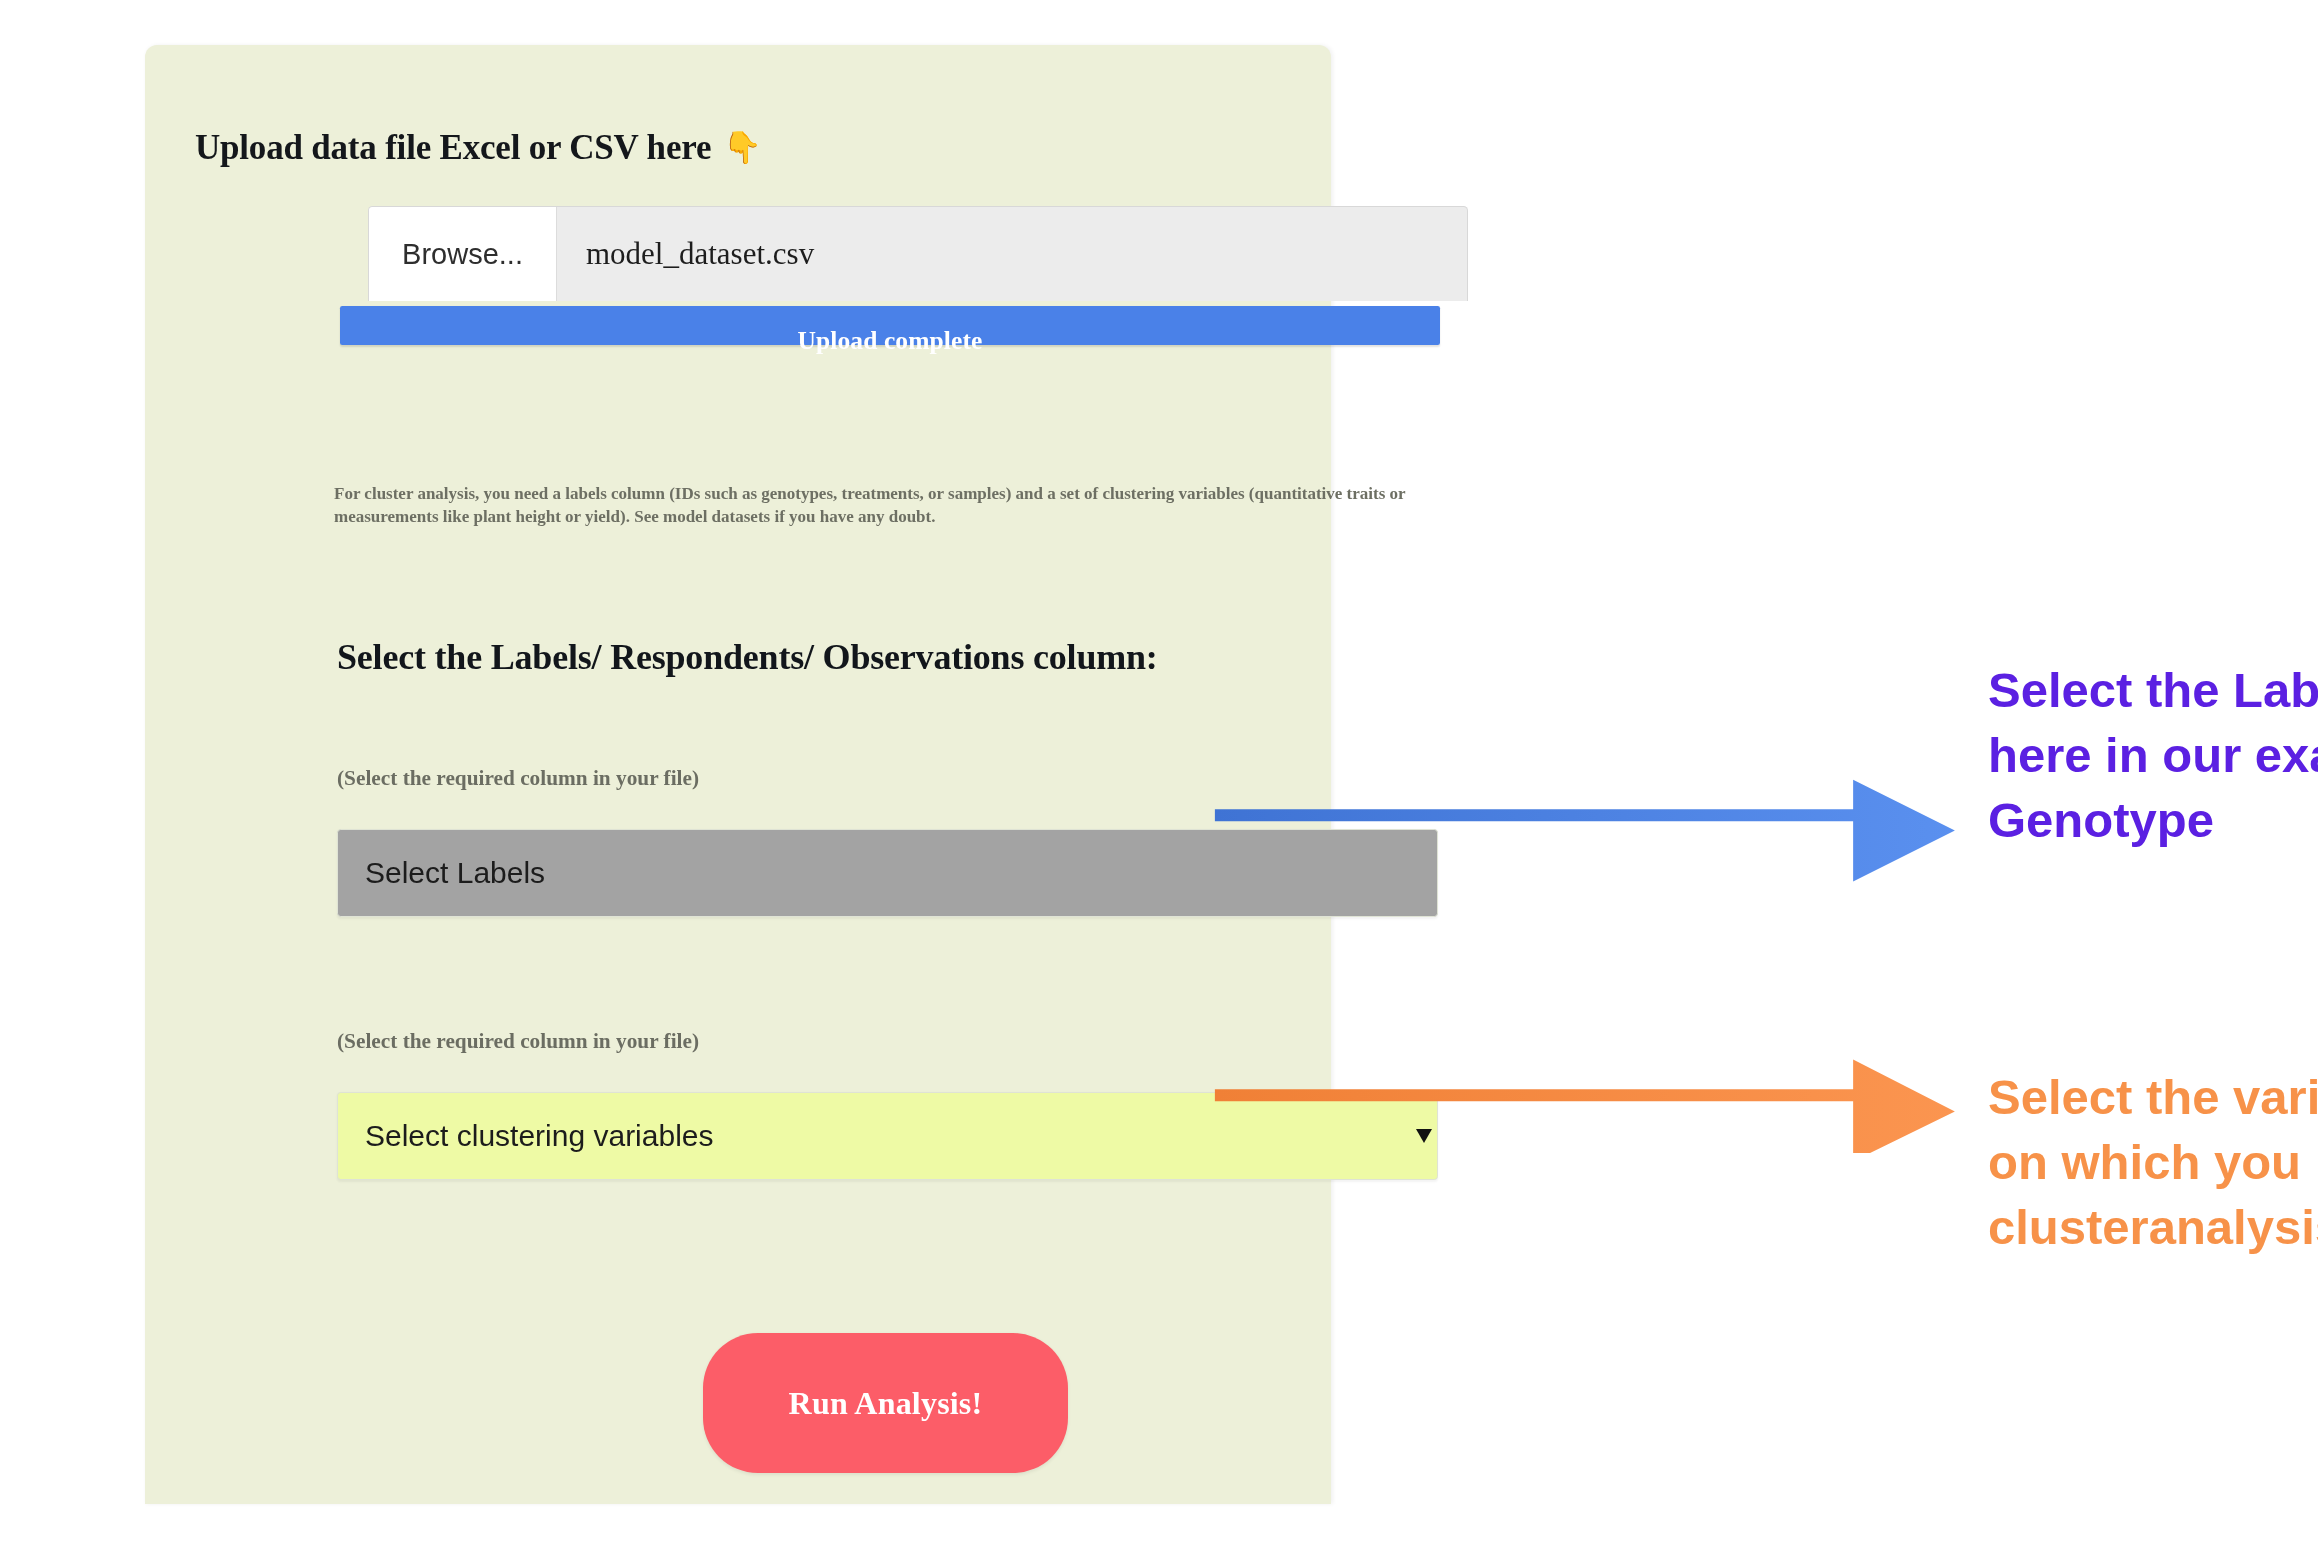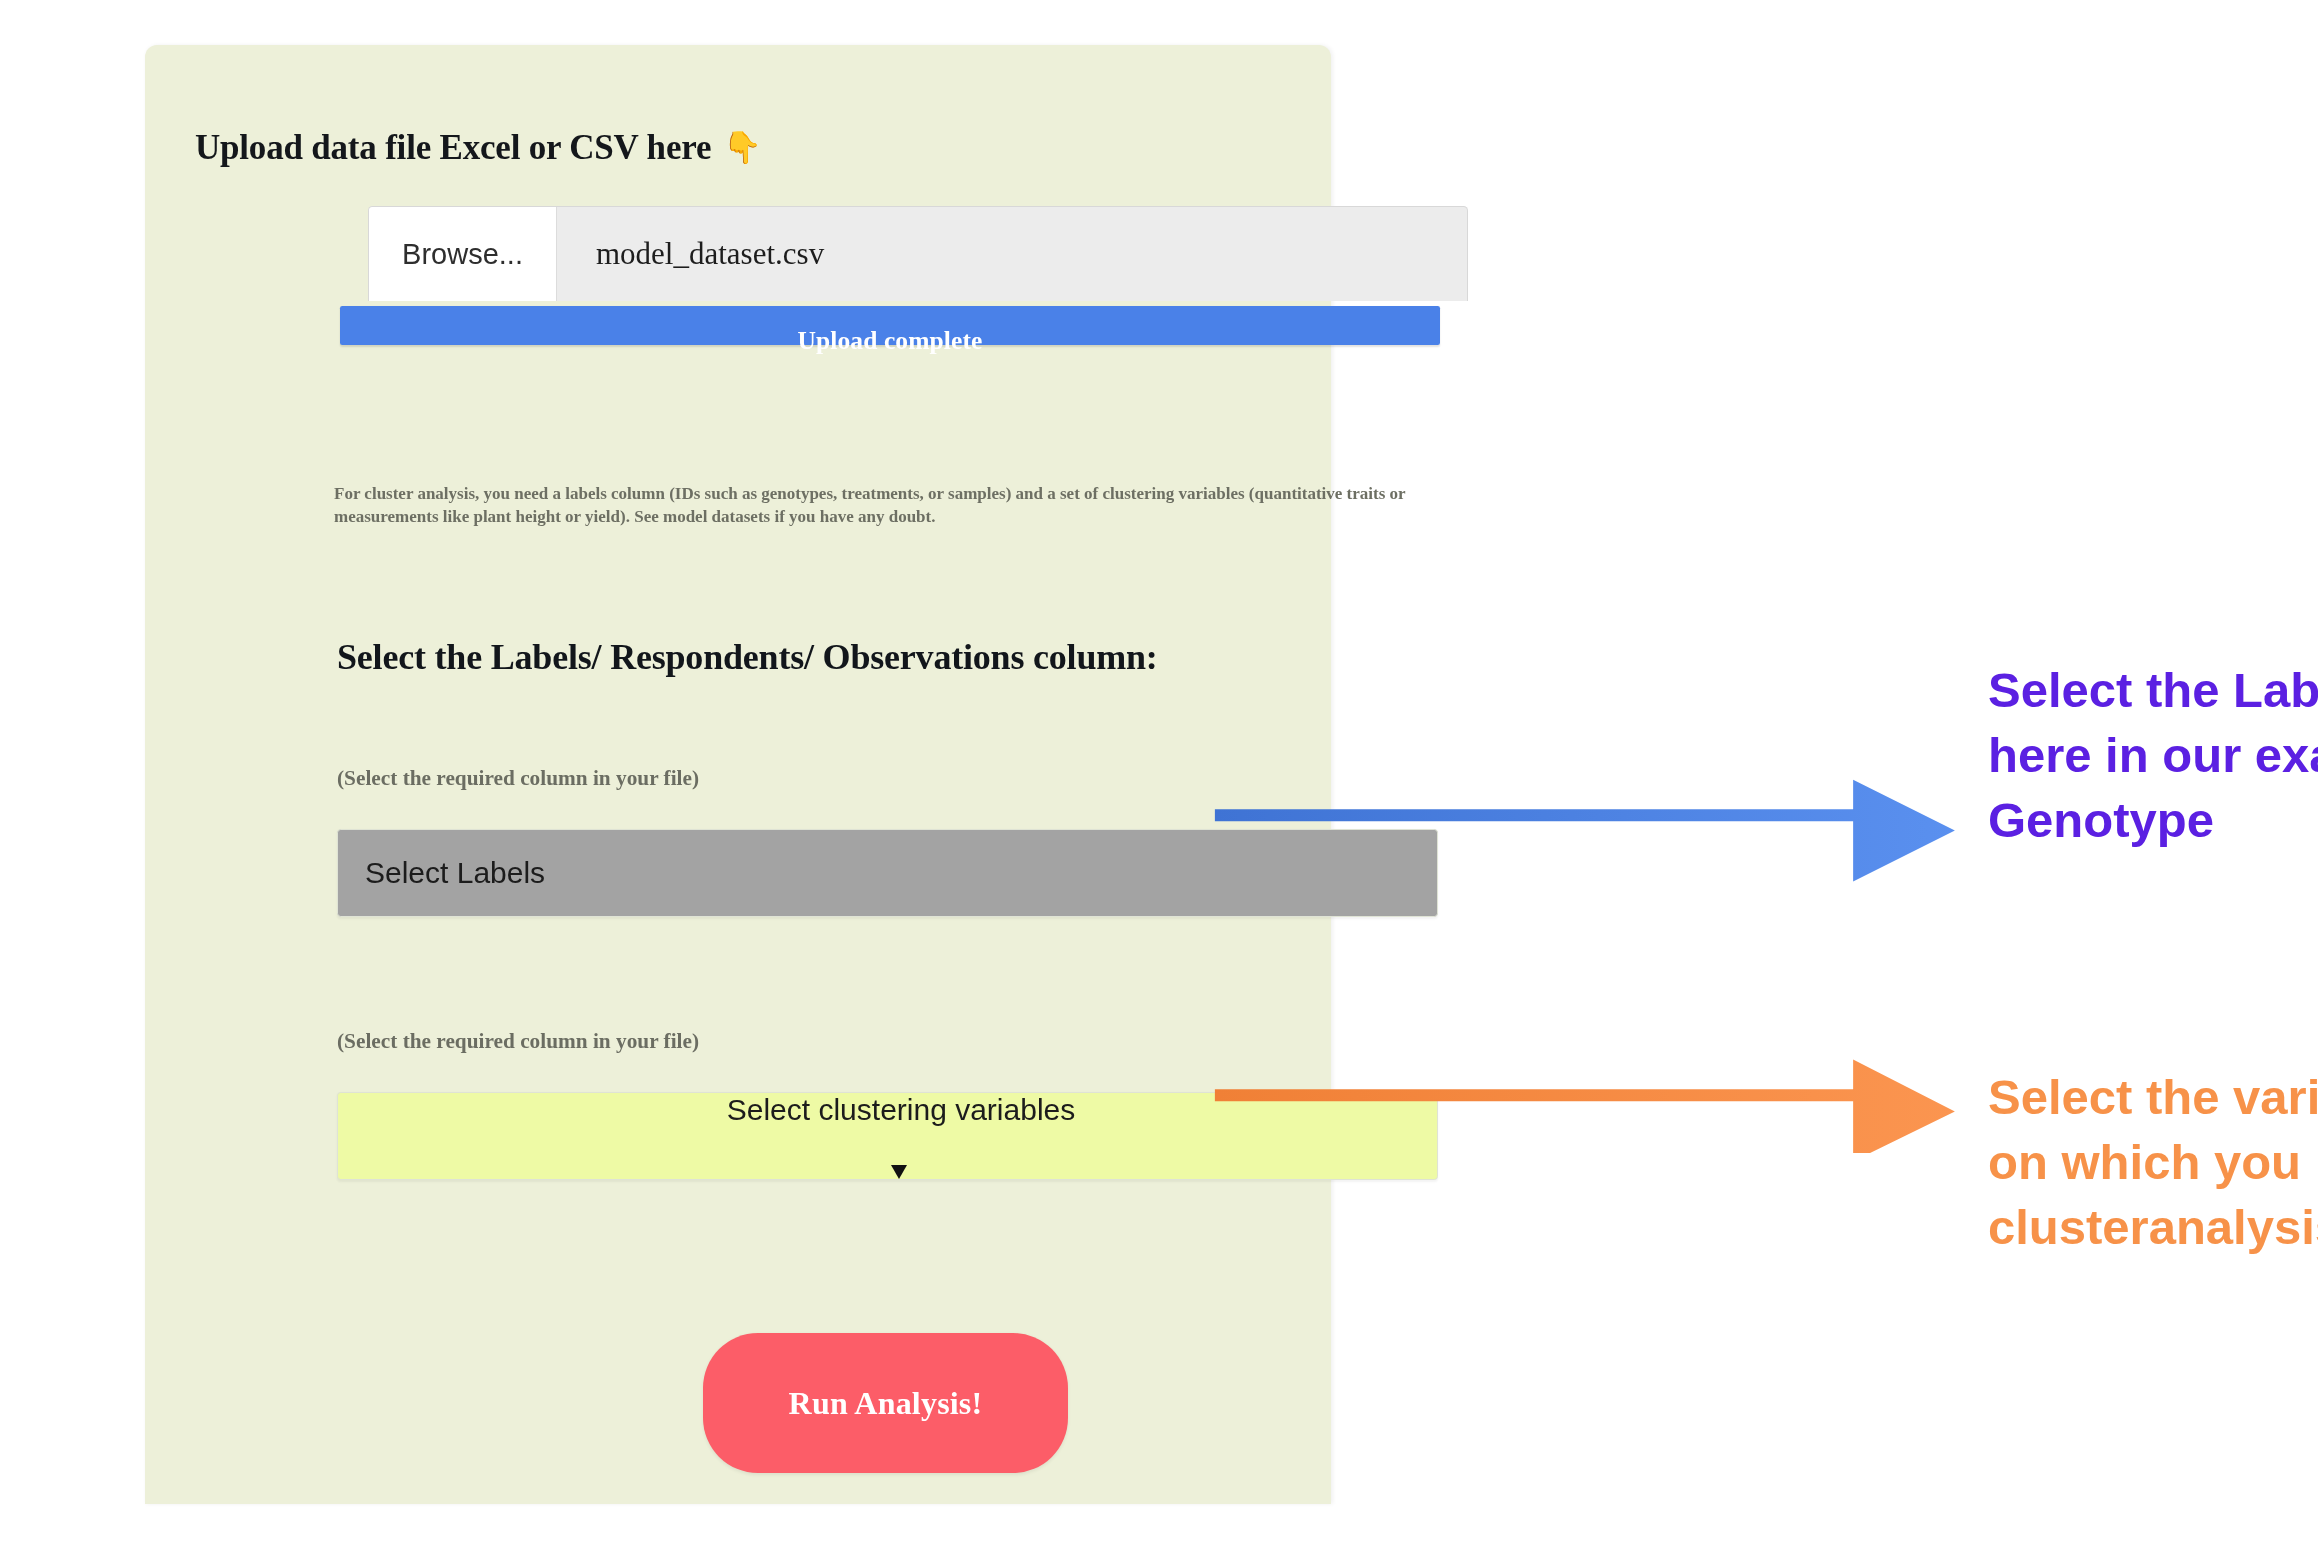--- a/index.html
+++ b/index.html
@@ -74,21 +74,21 @@
     font-family: "Liberation Sans", sans-serif;
     font-size: 29px;
     color: #2e2e2e;
     box-sizing: border-box;
     cursor: pointer;
   }
   #file-name-display {
     flex: 1;
     display: flex;
     align-items: center;
-    padding-left: 39px;
+    padding-left: 29px;
     font-family: "Liberation Serif", serif;
     font-size: 31px;
     color: #1d1d1d;
     box-sizing: border-box;
   }
 
   
   #upload-progress {
     position: absolute;
     left: 195px;
@@ -197,21 +197,20 @@
     height: 88px;
     background: #eefaa5;
     border: 0.5px solid #dfe3d5;
     border-radius: 3.7px;
     display: flex;
     align-items: center;
     padding-left: 27px;
     box-sizing: border-box;
     box-shadow: 0 1.4px 2.3px rgba(0,0,0,0.05);
     cursor: pointer;
-    flex-direction: column;
   }
   #vars-select-value {
     flex: 1;
     font-family: "Liberation Sans", sans-serif;
     font-size: 30px;
     color: #1c1c1c;
   }
   #vars-caret-icon {
     width: 0;
     height: 0;

